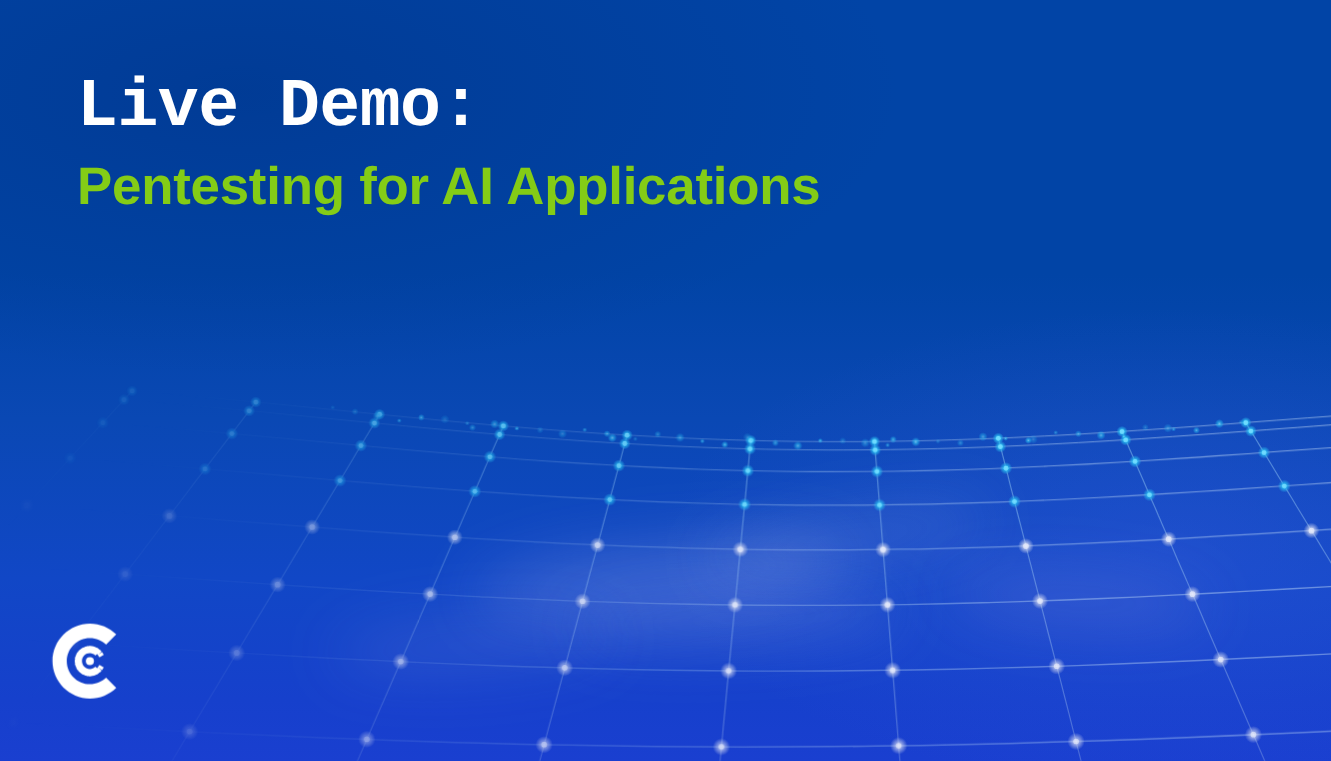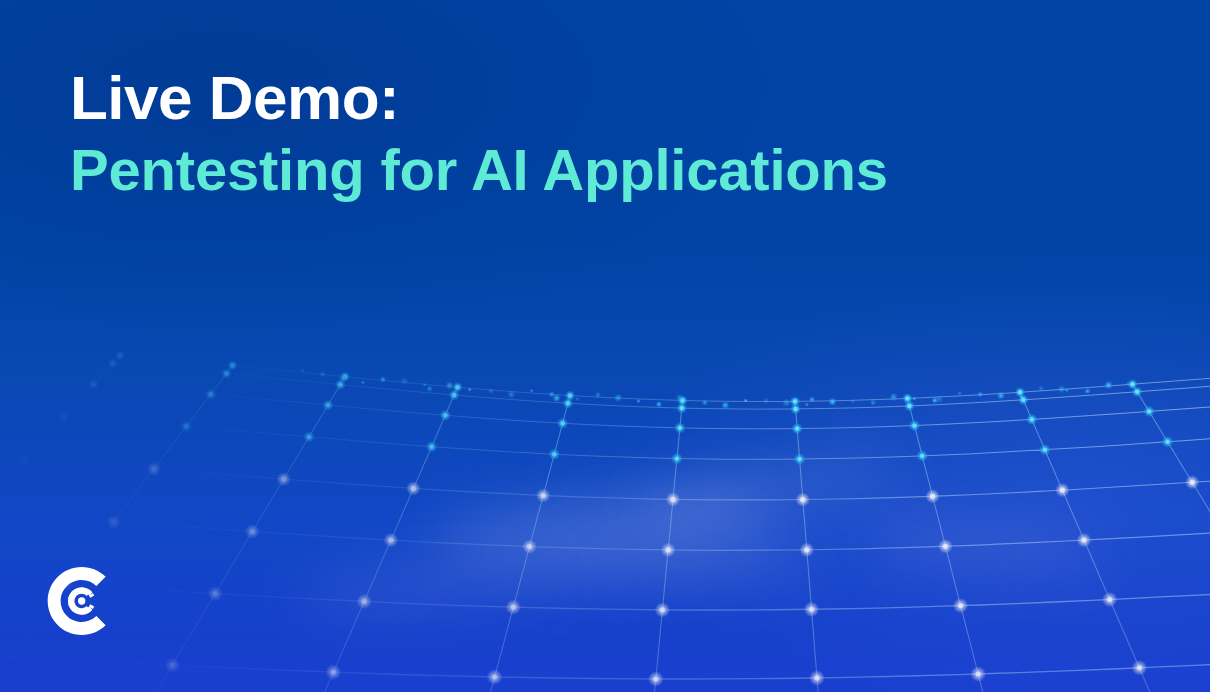--- a/index.html
+++ b/index.html
@@ -65,37 +65,37 @@
   }
 
   
   .headline {
     position:absolute;
     left:70px; top:62px;
     width:900px;
   }
   .title-main {
     display:block;
-    font-family:Liberation Sans, sans-serif;
+    font-family:Liberation Mono, monospace;
     font-weight:bold;
     font-size:62px;
     line-height:72px;
     letter-spacing:-0.5px;
     color:#ffffff;
     white-space:nowrap;
   }
   .title-sub {
     display:block;
     margin-top:8px;
     font-family:"Liberation Sans Narrow","Liberation Sans", sans-serif;
     font-weight:bold;
-    font-size:58px;
+    font-size:48px;
     line-height:56px;
     letter-spacing:-0.2px;
-    color:#5eead4;
+    color:#84cc16;
     white-space:nowrap;
   }
 
   
   .logo {
     position:absolute;
     left:47px; top:566px;
     display:flex;
     align-items:center;
     gap:16px;

